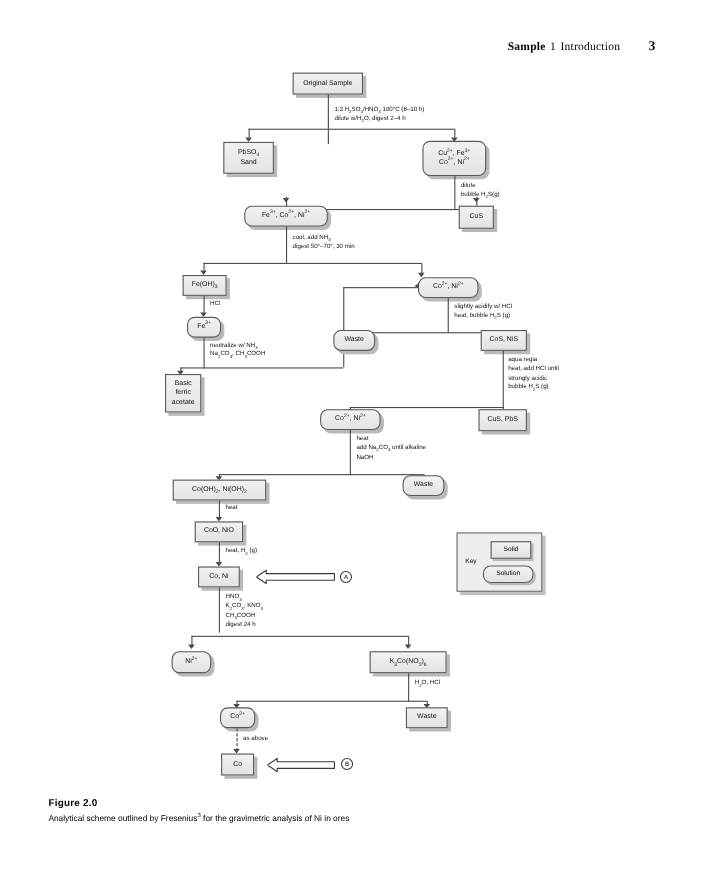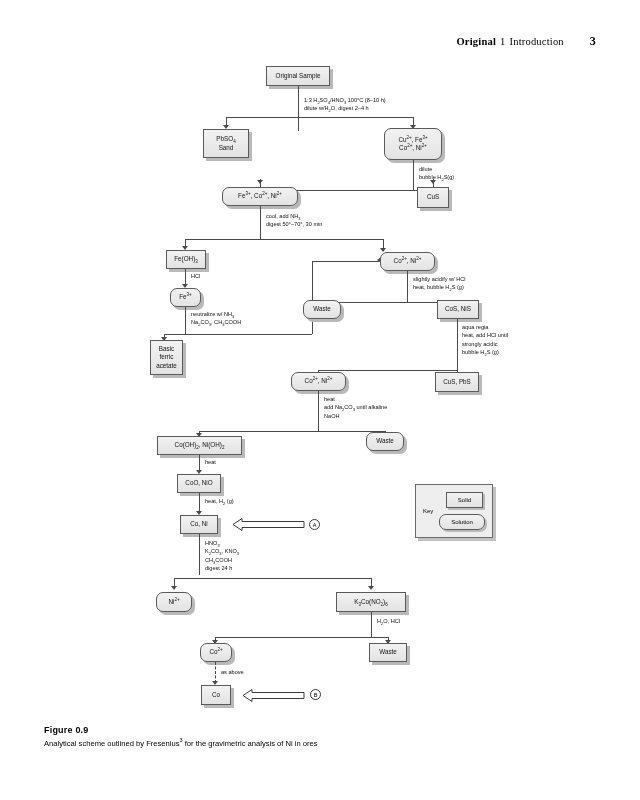--- a/index.html
+++ b/index.html
@@ -109,21 +109,21 @@
     letter-spacing:.2px;
   }
   #caption .cap-text { font-size:7.6px; line-height:1.4; }
   sup { font-size:0.72em; vertical-align:super; line-height:0; }
   sub { font-size:0.72em; vertical-align:sub; line-height:0; }
 </style>
 </head>
 <body>
 
 <div id="page-header">
-  <span class="ch">Original</span><span class="sp"></span><span>1</span><span class="sp"></span><span>Introduction</span><span class="num">3</span>
+  <span class="ch">Sample</span><span class="sp"></span><span>1</span><span class="sp"></span><span>Introduction</span><span class="num">3</span>
 </div>
 
 <div id="figure">
 
   <div class="node" style="left:266px; top:66px; width:64px; height:20px;">
     <span>Original Sample</span>
   </div>
 
   <div class="ln v" style="left:298px; top:86px; height:45px;"></div>
   <div class="lbl" style="left:304px; top:96px;">
@@ -352,15 +352,15 @@
       <span>Solid</span>
     </span>
     <span class="knode" style="left:23px; top:29px; width:46px; height:16px; border-radius:7px;">
       <span>Solution</span>
     </span>
   </div>
 
 </div>
 
 <div id="caption">
-  <div class="cap-title">Figure 0.9</div>
+  <div class="cap-title">Figure 2.0</div>
   <div class="cap-text">Analytical scheme outlined by Fresenius<sup>3</sup> for the gravimetric analysis of Ni in ores</div>
 </div>
 
 </body></html>

